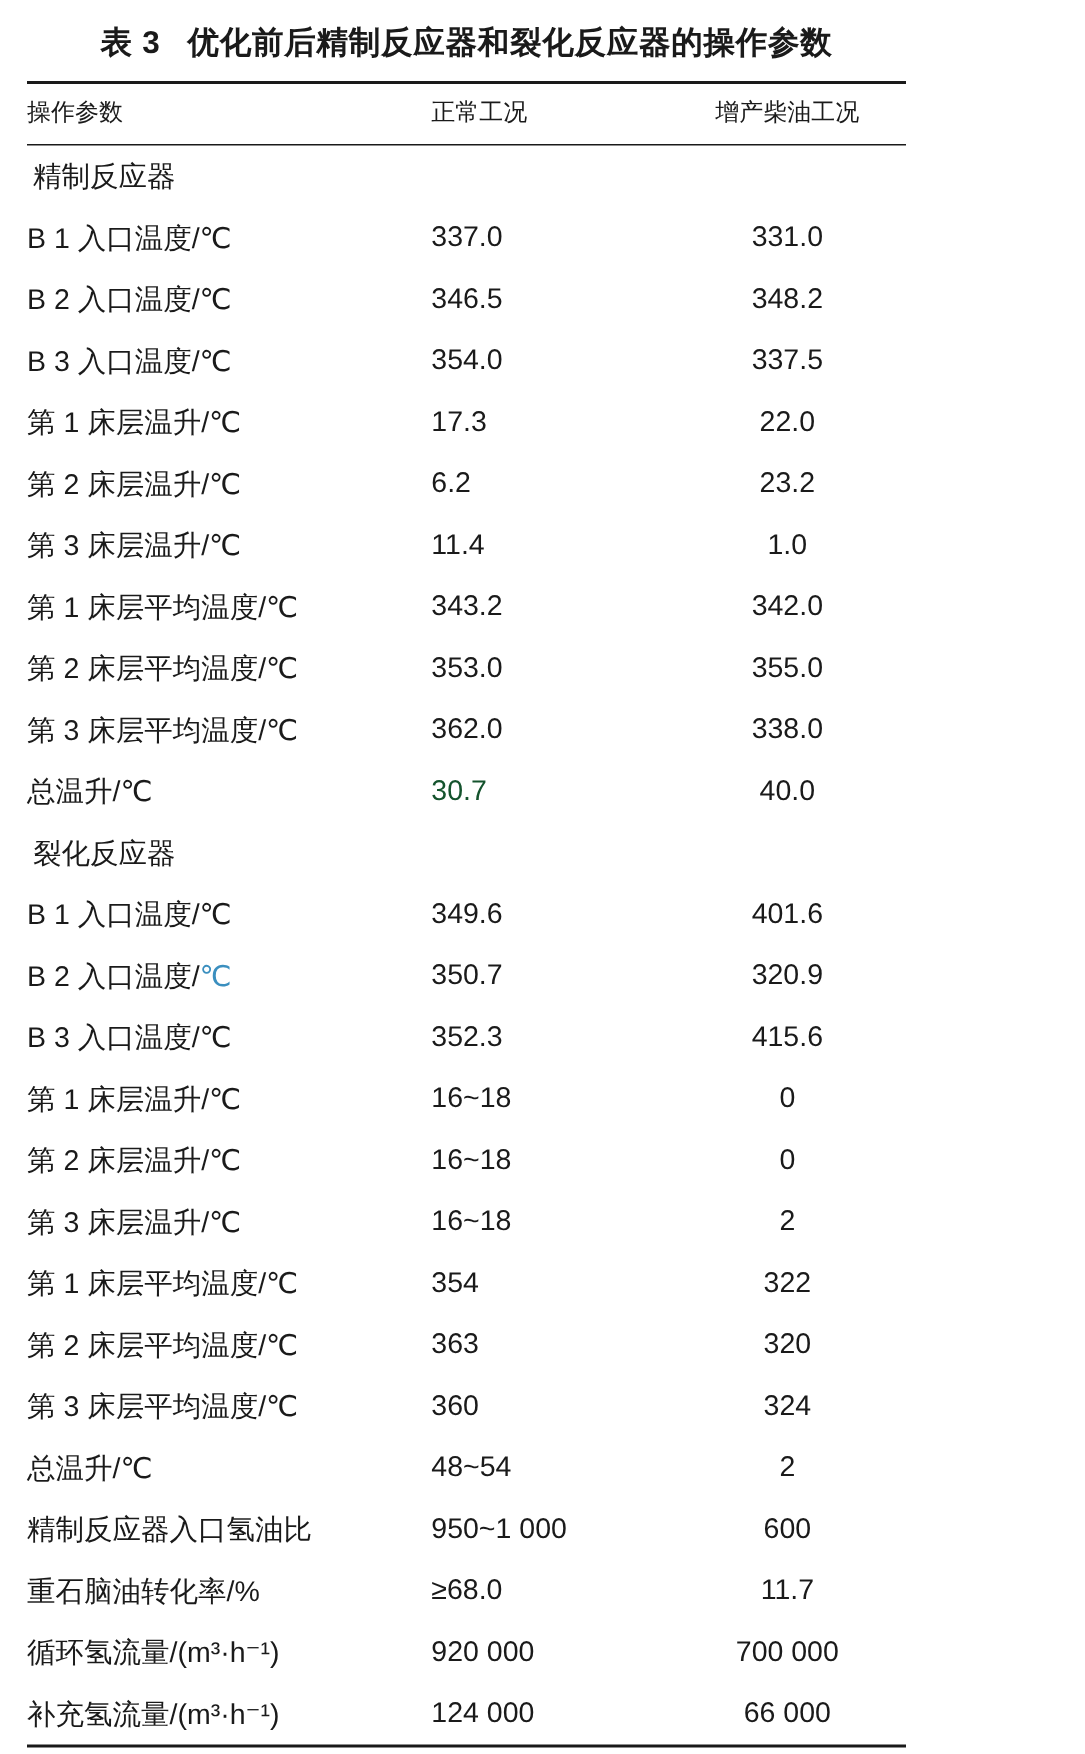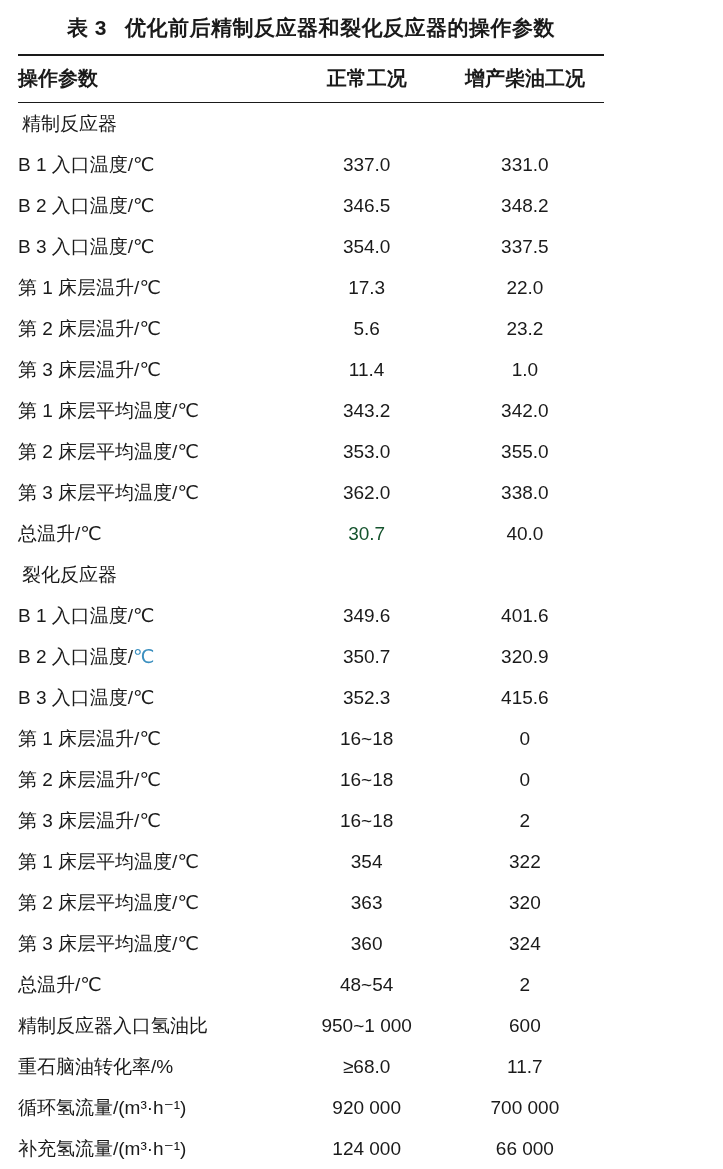--- a/index.html
+++ b/index.html
@@ -33,33 +33,33 @@
   .caption-label {
     margin-right: 18px;
   }
   table.data-table {
     width: 100%;
     border-collapse: collapse;
     font-size: 19px;
     font-family: "Liberation Sans", "DejaVu Sans", sans-serif;
   }
   table.data-table thead th {
-    font-weight: bold;
+    font-weight: normal;
     padding: 9px 0 10px 0;
     border-top: 2.5px solid #1a1a1a;
     border-bottom: 1.2px solid #1a1a1a;
-    font-size: 20px;
+    font-size: 16px;
   }
   th.col-param, td.col-param {
     text-align: left;
     width: 46%;
     padding-left: 4px;
   }
   th.col-v1, td.col-v1 {
-    text-align: center;
+    text-align: left;
     width: 27%;
   }
   th.col-v2, td.col-v2 {
     text-align: center;
     width: 27%;
   }
   table.data-table tbody td {
     padding: 7.5px 0 7.5px 0;
     font-size: 19px;
     vertical-align: middle;
@@ -131,21 +131,21 @@
           <td class="col-v1">354.0</td>
           <td class="col-v2">337.5</td>
         </tr>
         <tr>
           <td class="col-param indent-1">第 1 床层温升/℃</td>
           <td class="col-v1">17.3</td>
           <td class="col-v2">22.0</td>
         </tr>
         <tr>
           <td class="col-param indent-1">第 2 床层温升/℃</td>
-          <td class="col-v1">5.6</td>
+          <td class="col-v1">6.2</td>
           <td class="col-v2">23.2</td>
         </tr>
         <tr>
           <td class="col-param indent-1">第 3 床层温升/℃</td>
           <td class="col-v1">11.4</td>
           <td class="col-v2">1.0</td>
         </tr>
         <tr>
           <td class="col-param indent-1">第 1 床层平均温度/℃</td>
           <td class="col-v1">343.2</td>

